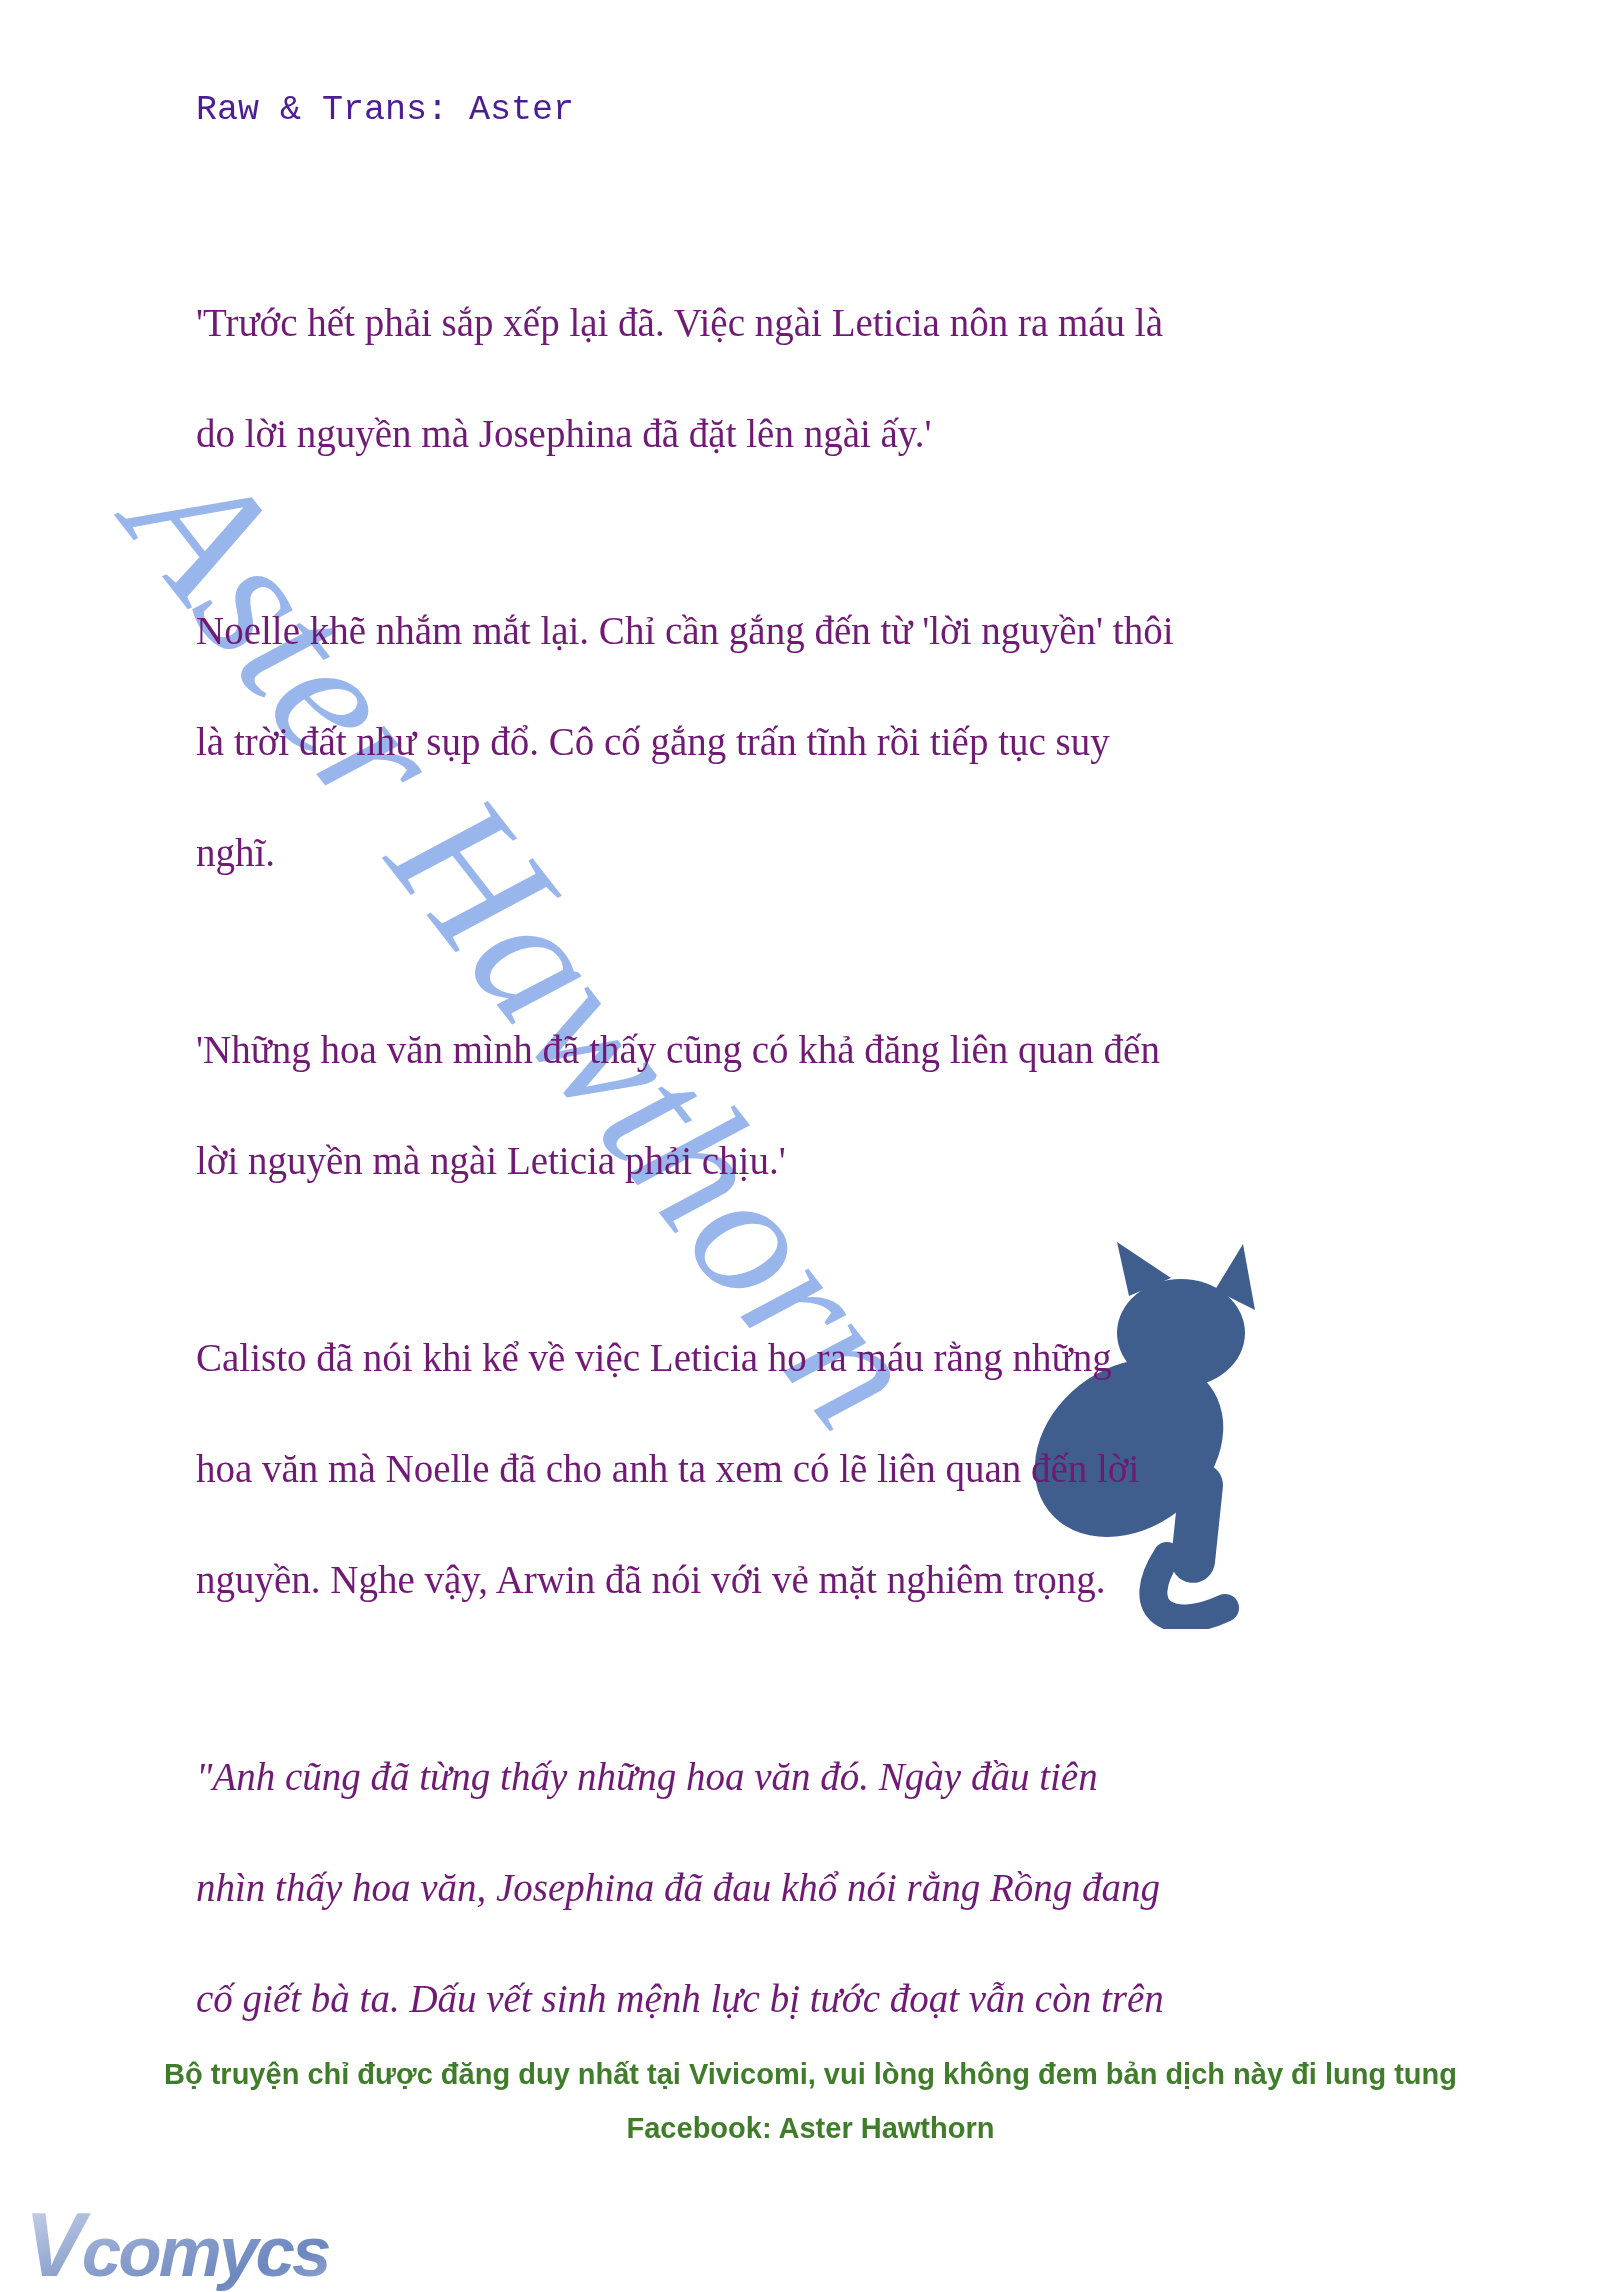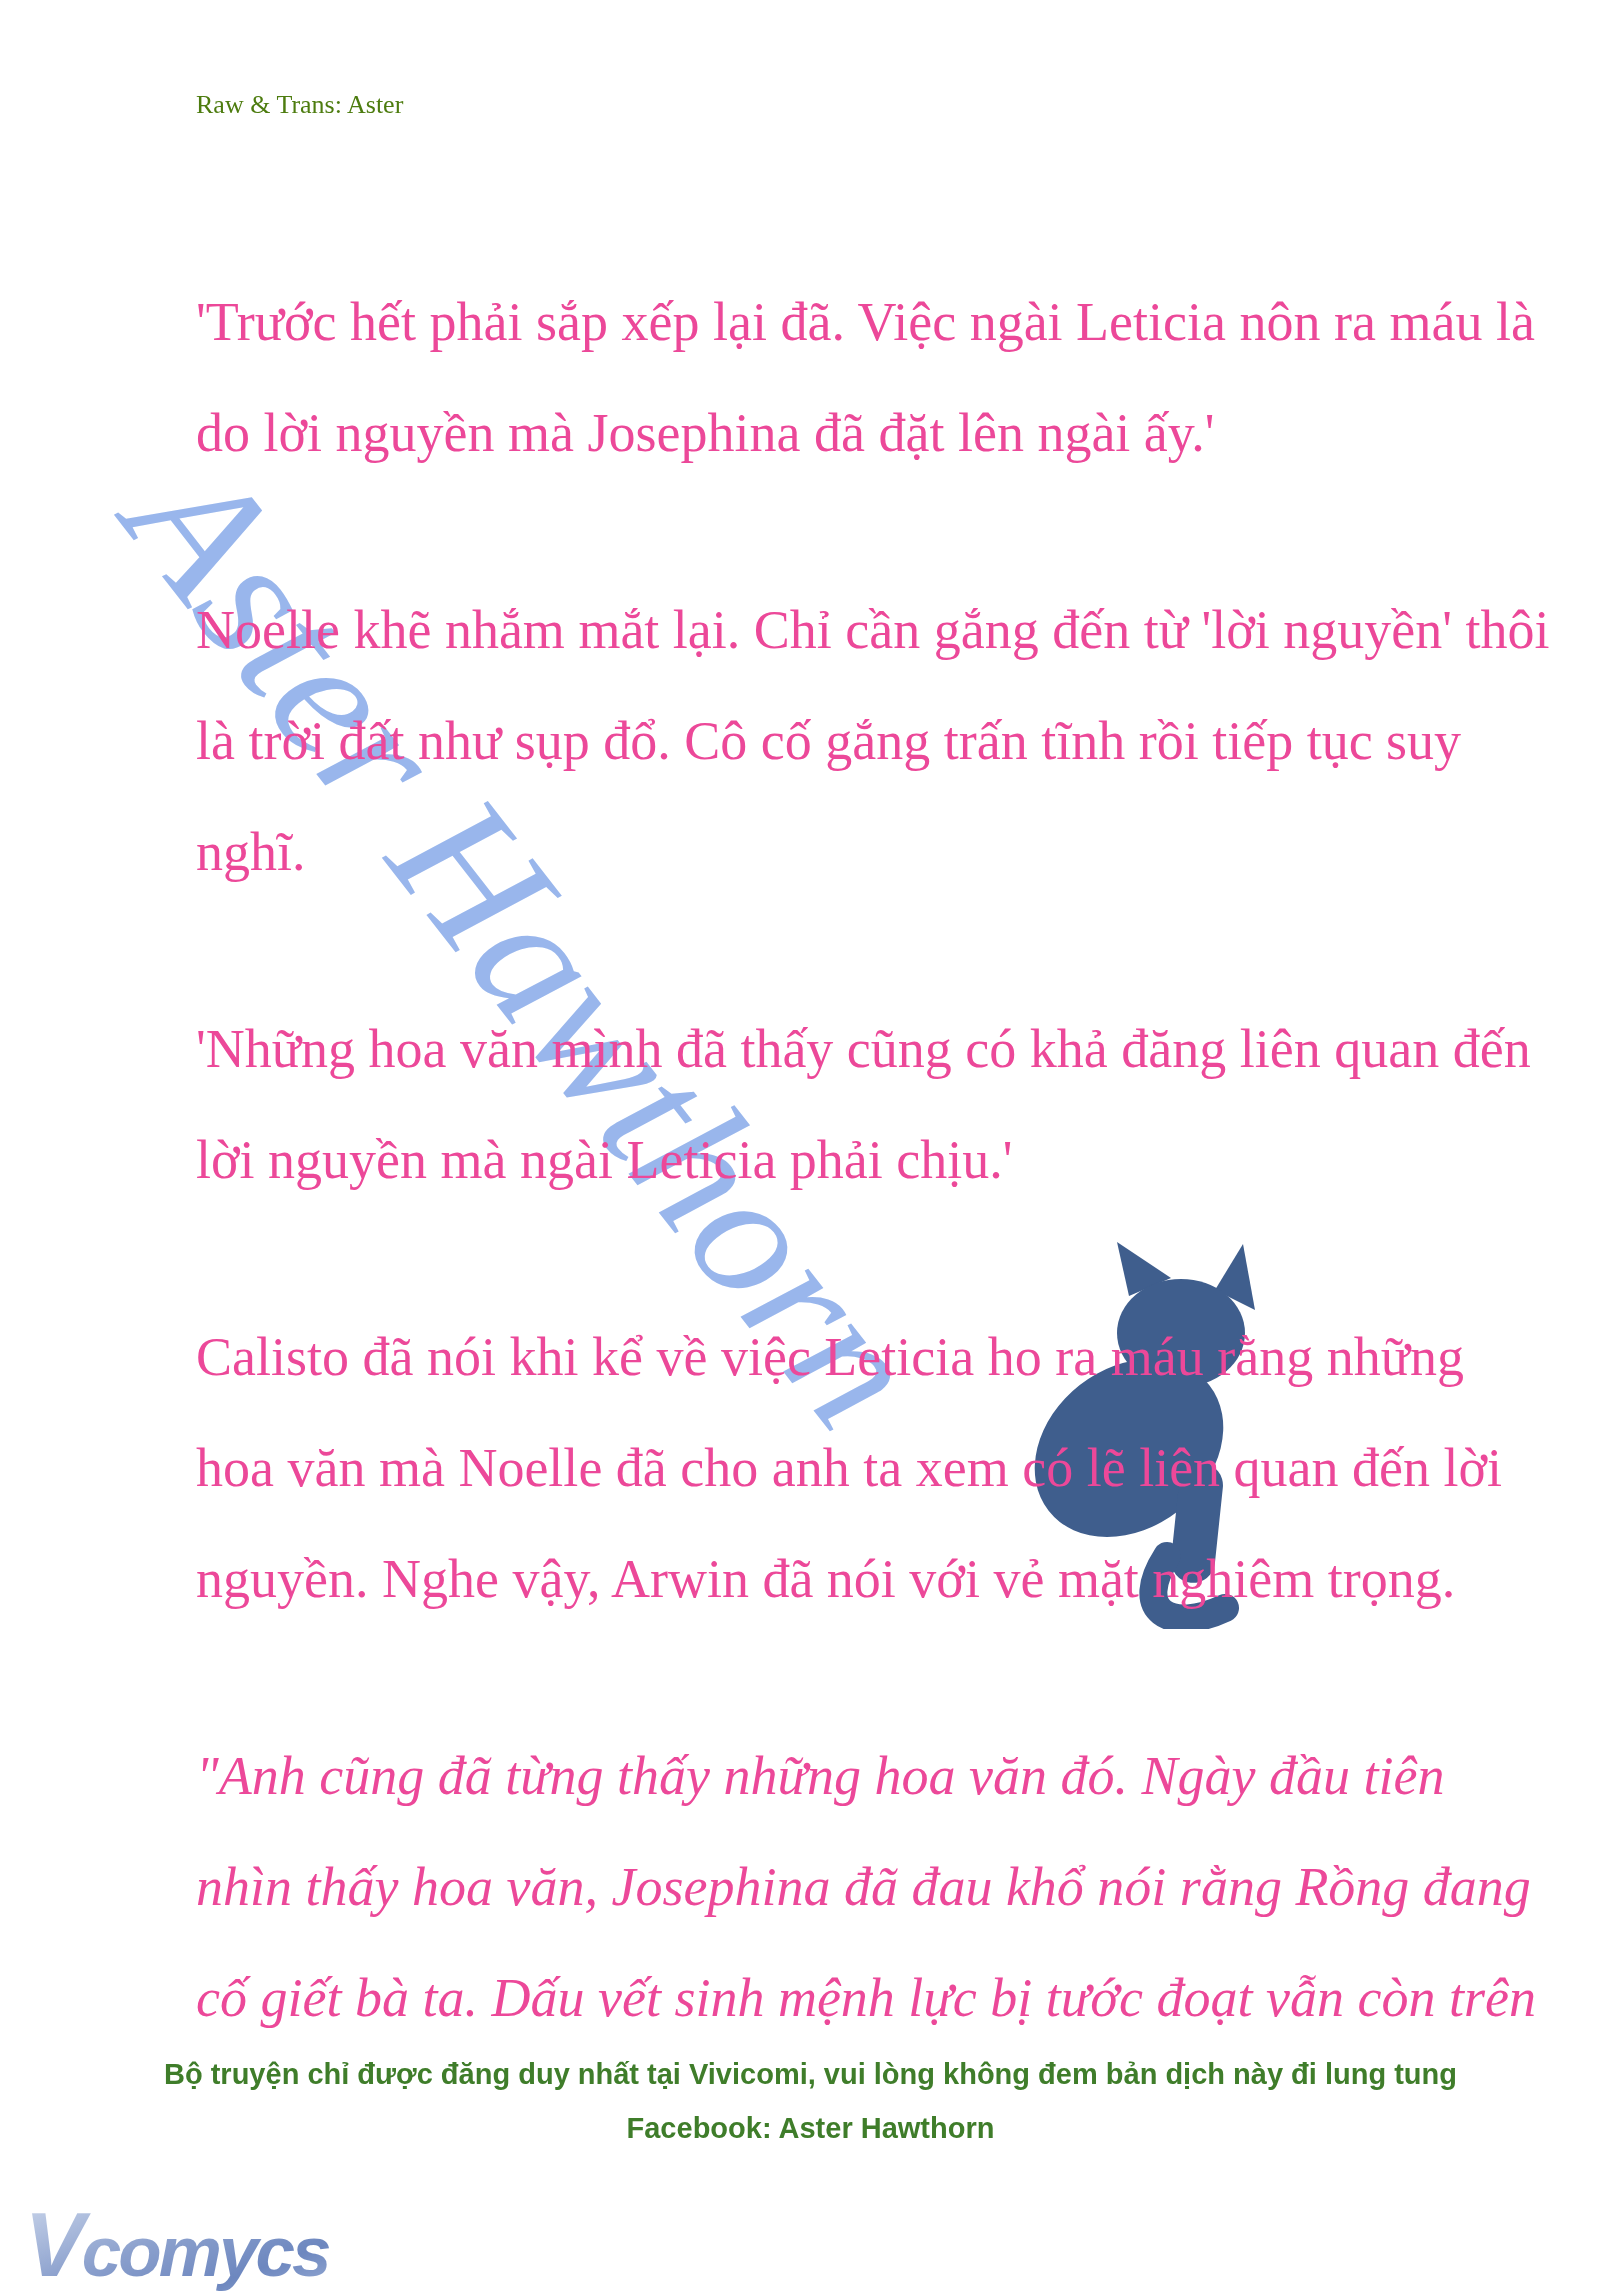--- a/index.html
+++ b/index.html
@@ -5,22 +5,22 @@
   html,body{margin:0;padding:0;background:#e8e8e8;}
   .page{
     position:relative;
     width:1621px;height:2293px;
     background:#ffffff;
     overflow:hidden;
     font-family:"Liberation Serif", serif;
   }
   .credit{
     position:absolute;left:196px;top:90px;
-    font-family:Liberation Serif, serif;
-    font-size:26px;color:#4d7c0f;
+    font-family:Liberation Mono, monospace;
+    font-size:35px;color:#4c1d95;
     z-index:3;
   }
   .watermark{
     position:absolute;left:250px;top:421px;
     font-family:"Liberation Serif", serif;
     font-style:italic;
     font-size:181px;
     white-space:nowrap;
     color:var(--wm-color,#8badea);
     opacity:0.88;
@@ -31,21 +31,21 @@
   }
   .cat{
     position:absolute;left:1029px;top:1237px;
     width:235px;height:392px;
     z-index:1;
   }
   .cat .fillpart{fill:var(--cat-color,#3f5e8d);}
   .cat .strokepart{stroke:var(--cat-color,#3f5e8d);fill:none;stroke-width:28;stroke-linecap:round;}
   .text-column{
     position:absolute;left:196px;top:267px;width:1255px;
-    font-size:54px;line-height:111px;color:#ec4899;
+    font-size:39px;line-height:111px;color:#701a75;
     z-index:2;
   }
   .para{margin:0 0 86px 0;}
   .para.italic{font-style:italic;}
   .line{white-space:nowrap;}
   .footer{
     position:absolute;left:0;right:0;top:2047px;
     text-align:center;
     font-family:"Liberation Sans", sans-serif;
     font-weight:bold;

